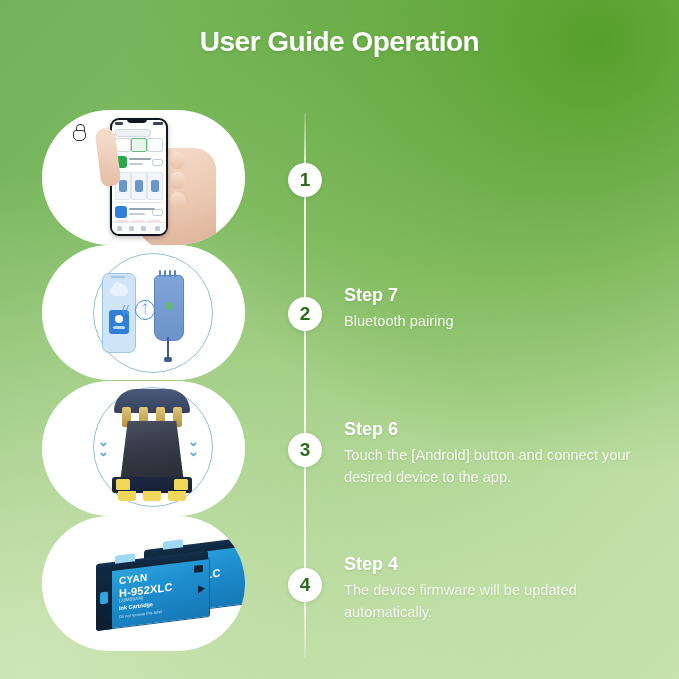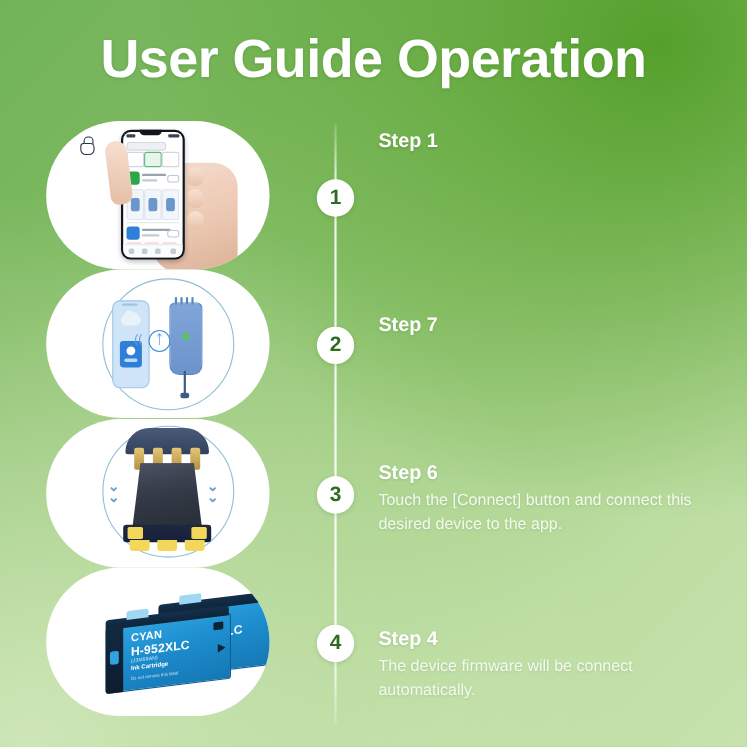--- a/index.html
+++ b/index.html
@@ -25,21 +25,21 @@
   }
 
   
   .title {
     position: absolute;
     left: 0;
     top: 26px;
     width: 679px;
     text-align: center;
     color: #ffffff;
-    font-size: 49px;
+    font-size: 28px;
     font-weight: bold;
     letter-spacing: -0.5px;
     text-shadow: 0 1px 3px rgba(40,80,20,0.22);
     white-space: nowrap;
   }
 
   
   .rail {
     position: absolute;
     left: 304px;
@@ -102,21 +102,21 @@
 
   
   .text-block {
     position: absolute;
     left: 344px;
     width: 315px;
   }
   .step-1 .text-block { top: 8px; }
   .step-2 .text-block { top: 40px; }
   .step-3 .text-block { top: 38px; }
-  .step-4 .text-block { top: 54px; }
+  .step-4 .text-block { top: 38px; }
 
   .step-title {
     color: #ffffff;
     font-size: 18px;
     font-weight: bold;
     margin-bottom: 5px;
     text-shadow: 0 1px 2px rgba(40,80,20,0.18);
   }
   .step-body {
     color: #f4f9ef;
@@ -528,21 +528,20 @@
         </div>
 
         <div class="a1-thumb"></div>
         <div class="a1-cursor"></div>
       </div>
     </div>
 
     <div class="bullet">1</div>
 
     <div class="text-block">
-      <div class="step-title">Step 1</div>
     </div>
   </div>
 
   <div class="step step-2">
 
     <div class="card">
       <div class="card-art">
         <div class="a2-ring"></div>
 
         <div class="a2-phone">
@@ -567,20 +566,21 @@
         </div>
         <div class="a2-cable"></div>
         <div class="a2-cable-end"></div>
       </div>
     </div>
 
     <div class="bullet">2</div>
 
     <div class="text-block">
       <div class="step-title">Step 7</div>
+      <div class="step-body">Bluetooth pairing</div>
     </div>
   </div>
 
   <div class="step step-3">
 
     <div class="card">
       <div class="card-art">
         <div class="a3-ring"></div>
 
         <div class="a3-cap"></div>
@@ -603,21 +603,21 @@
 
         <div class="a3-chev left">⌄<br>⌄</div>
         <div class="a3-chev right">⌄<br>⌄</div>
       </div>
     </div>
 
     <div class="bullet">3</div>
 
     <div class="text-block">
       <div class="step-title">Step 6</div>
-      <div class="step-body">Touch the [Connect] button and connect this desired device to the app.</div>
+      <div class="step-body">Touch the [Androld] button and connect your desired device to the app.</div>
     </div>
   </div>
 
   <div class="step step-4">
 
     <div class="card">
       <div class="card-art">
 
         <div class="cart back">
           <div class="cart-top"></div>
@@ -649,17 +649,17 @@
           <div class="cart-arrow"></div>
         </div>
 
       </div>
     </div>
 
     <div class="bullet">4</div>
 
     <div class="text-block">
       <div class="step-title">Step 4</div>
-      <div class="step-body">The device firmware will be connect automatically.</div>
+      <div class="step-body">The device firmware will be updated automatically.</div>
     </div>
   </div>
 
 </div>
 
 </body></html>

